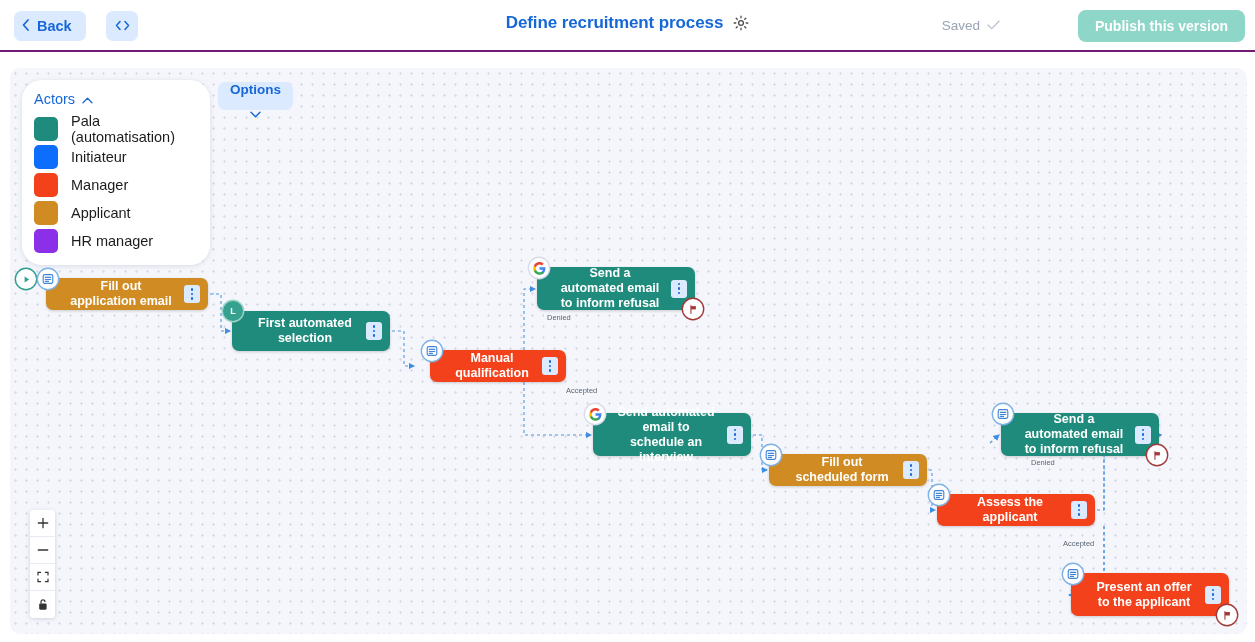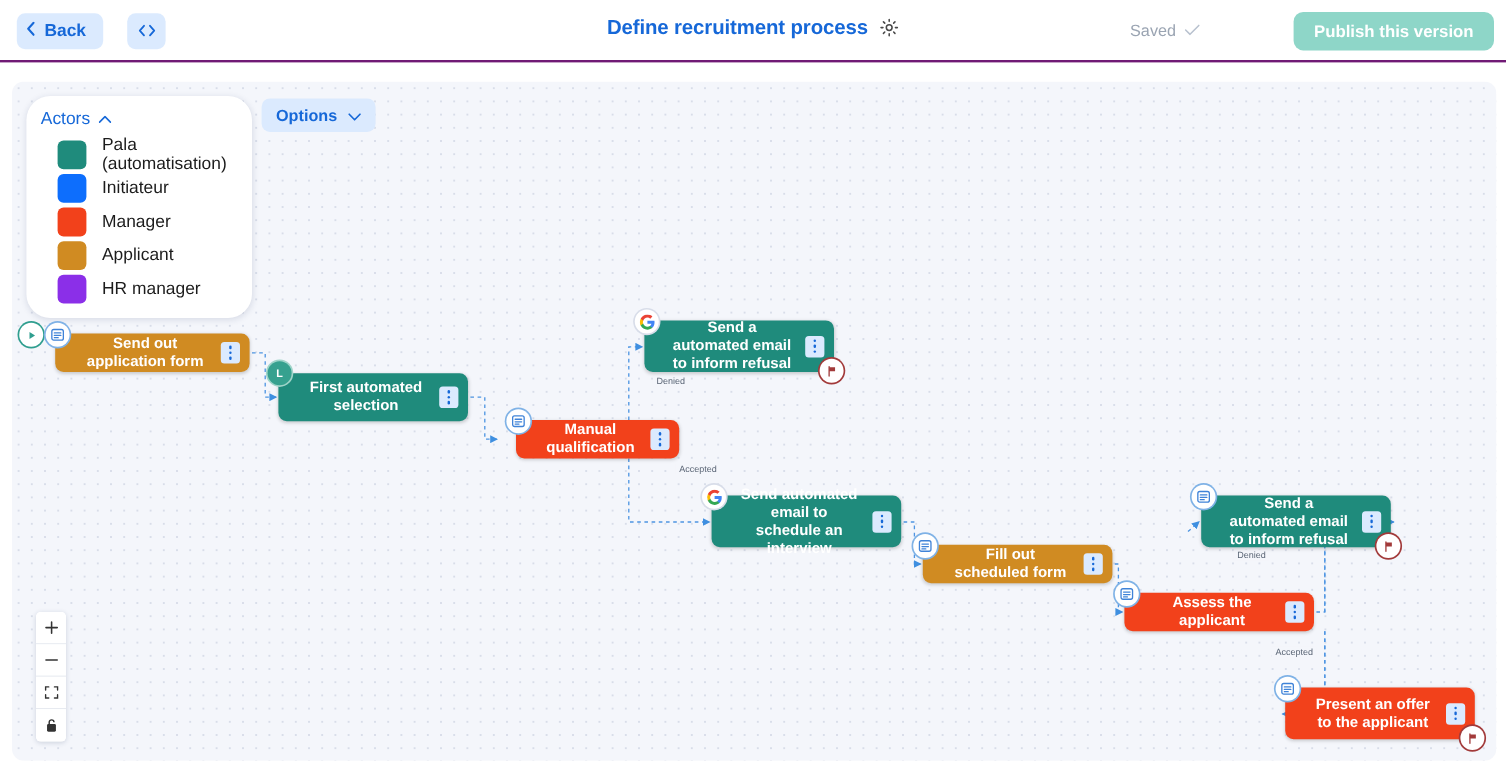--- a/index.html
+++ b/index.html
@@ -77,33 +77,34 @@
     box-shadow: 0 1px 5px rgba(30,50,90,.13);
     padding: 11px 12px 10px 12px;
   }
   .actors-head {
     display: flex; align-items: center; gap: 7px;
     color: #1668d8; font-size: 14.5px;
     margin-bottom: 8px; cursor: pointer;
   }
   .actor-row {
     display: flex; align-items: center; gap: 13px;
-    height: 28px; cursor: pointer; margin-left: 14px;
+    height: 28px; cursor: pointer;
   }
   .swatch { width: 24px; height: 24px; border-radius: 5px; flex: none; }
   .actor-name { font-size: 14.5px; color: #1c1c1c; }
 
   
   .btn-options {
     position: absolute; left: 208px; top: 14px;
     height: 28px; padding: 0 12px;
     background: #dbeafe; border: none; border-radius: 7px;
     color: #1668d8; font-size: 13.5px; font-weight: bold;
     display: flex; align-items: center; gap: 9px; cursor: pointer;
     font-family: "Liberation Sans", sans-serif;
+    flex-direction: column;
   }
 
   
   .zoom-ctl {
     position: absolute; left: 20px; bottom: 16px;
     width: 25px; background: #ffffff;
     border-radius: 4px; box-shadow: 0 1px 4px rgba(30,50,90,.18);
     overflow: hidden;
   }
   .zoom-btn {
@@ -286,21 +287,21 @@
         </svg>
     </span>
   </button>
 
   <span class="edge-label" style="left:534px; top:245px;">Denied</span>
   <span class="edge-label" style="left:553px; top:318px;">Accepted</span>
   <span class="edge-label" style="left:1018px; top:390px;">Denied</span>
   <span class="edge-label" style="left:1050px; top:471px;">Accepted</span>
 
   <div class="node" style="left:36px; top:210px; width:162px; height:32px; background:#d08b22;">
-    <span class="label">Send out application form</span>
+    <span class="label">Fill out application email</span>
     <span class="badge badge-start">
       <svg width="11" height="11" viewBox="0 0 11 11" fill="none">
           <path d="M3.6 2.6l4.6 2.9-4.6 2.9z" fill="#2f9e8f"></path>
         </svg>
     </span>
     <span class="badge badge-form">
       <svg width="12" height="12" viewBox="0 0 12 12" fill="none">
         <rect x="1.2" y="1.6" width="9.6" height="8.8" rx="1.6" stroke="#3f83d8" stroke-width="1.1"></rect>
         <path d="M3.3 4.4h5.4M3.3 6.5h5.4M3.3 8.4h3.2" stroke="#3f83d8" stroke-width="1.1" stroke-linecap="round"></path>
       </svg>

